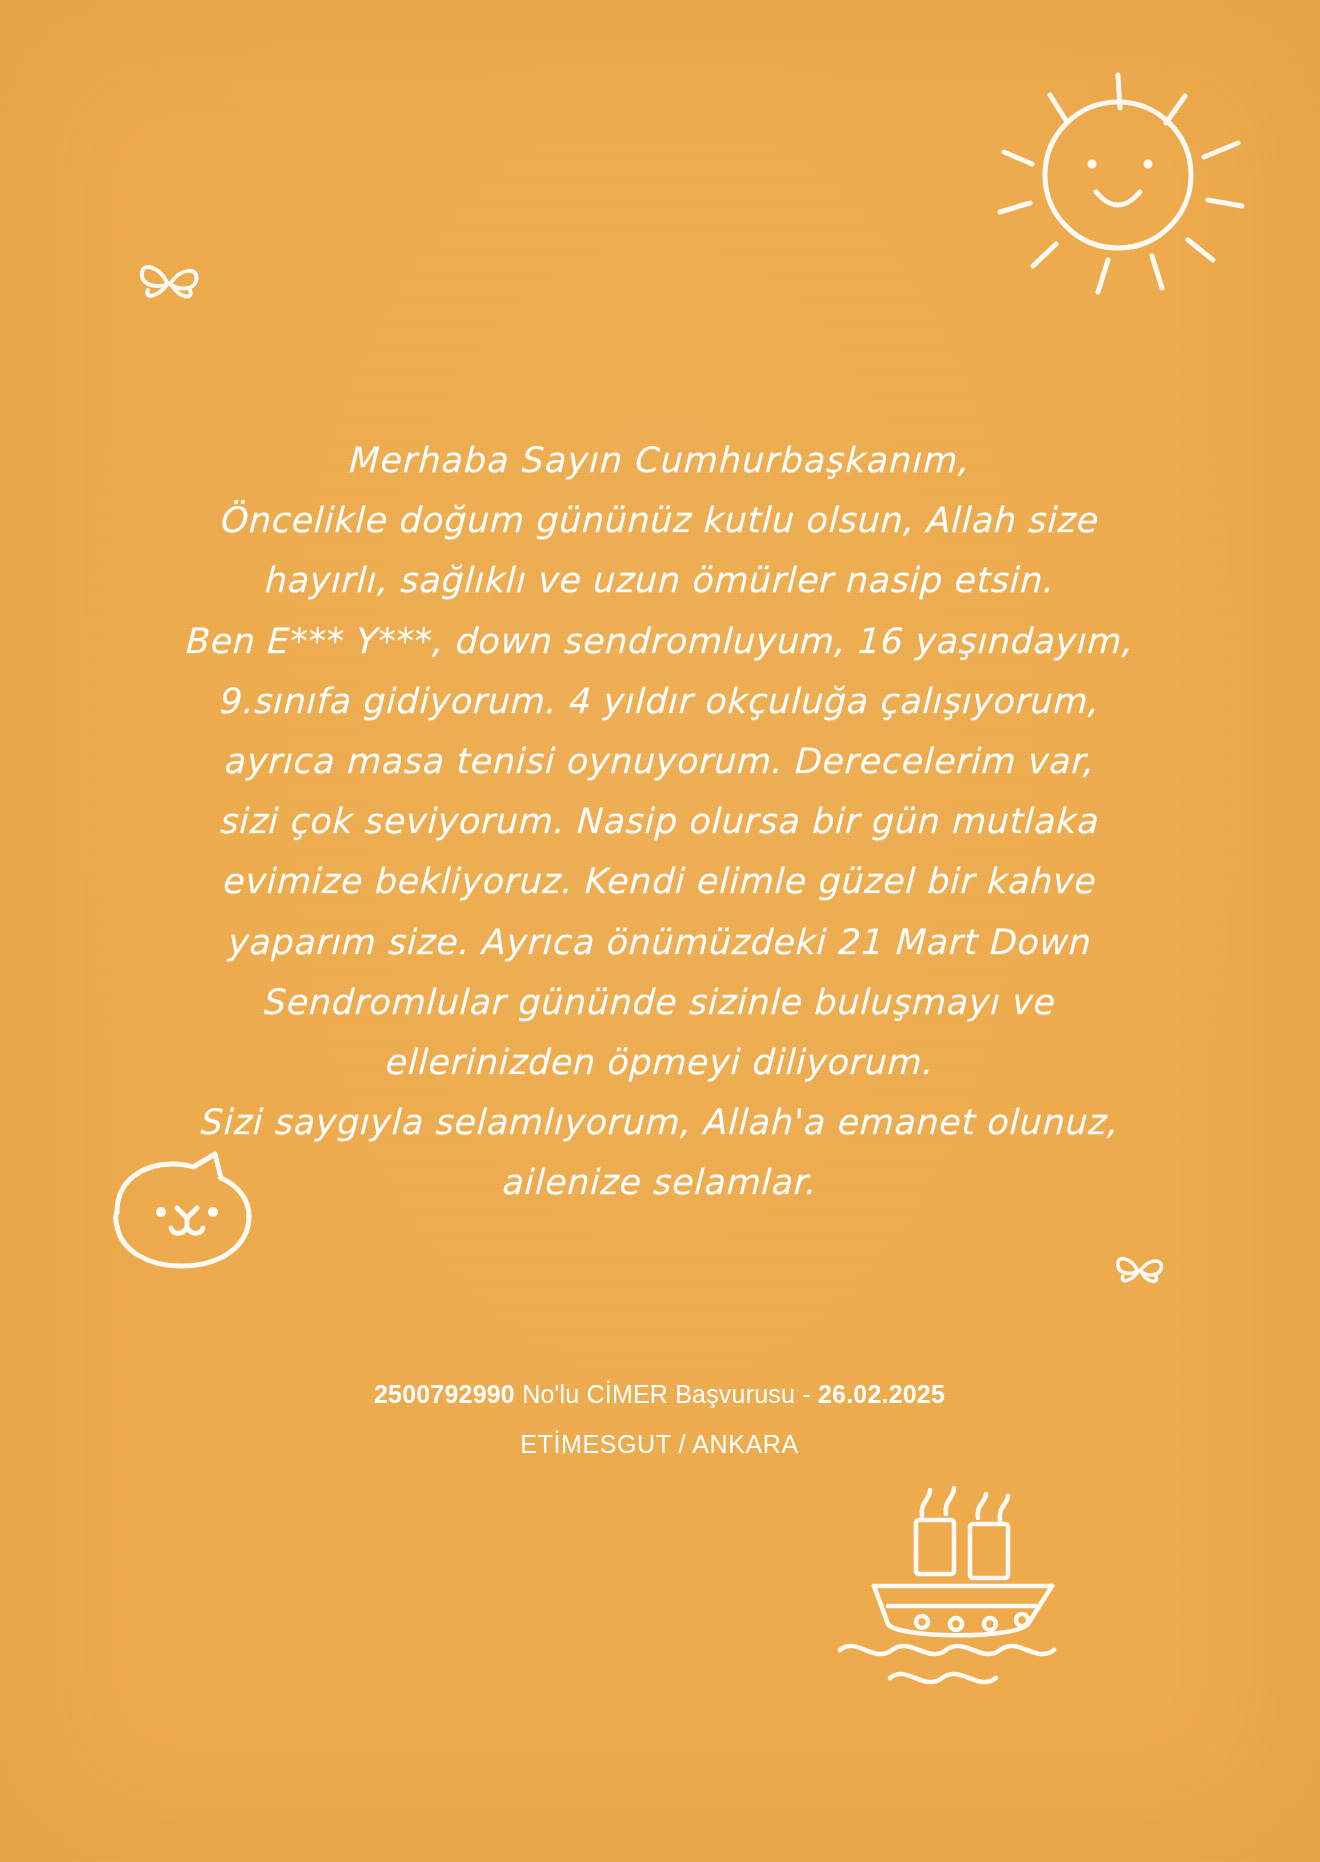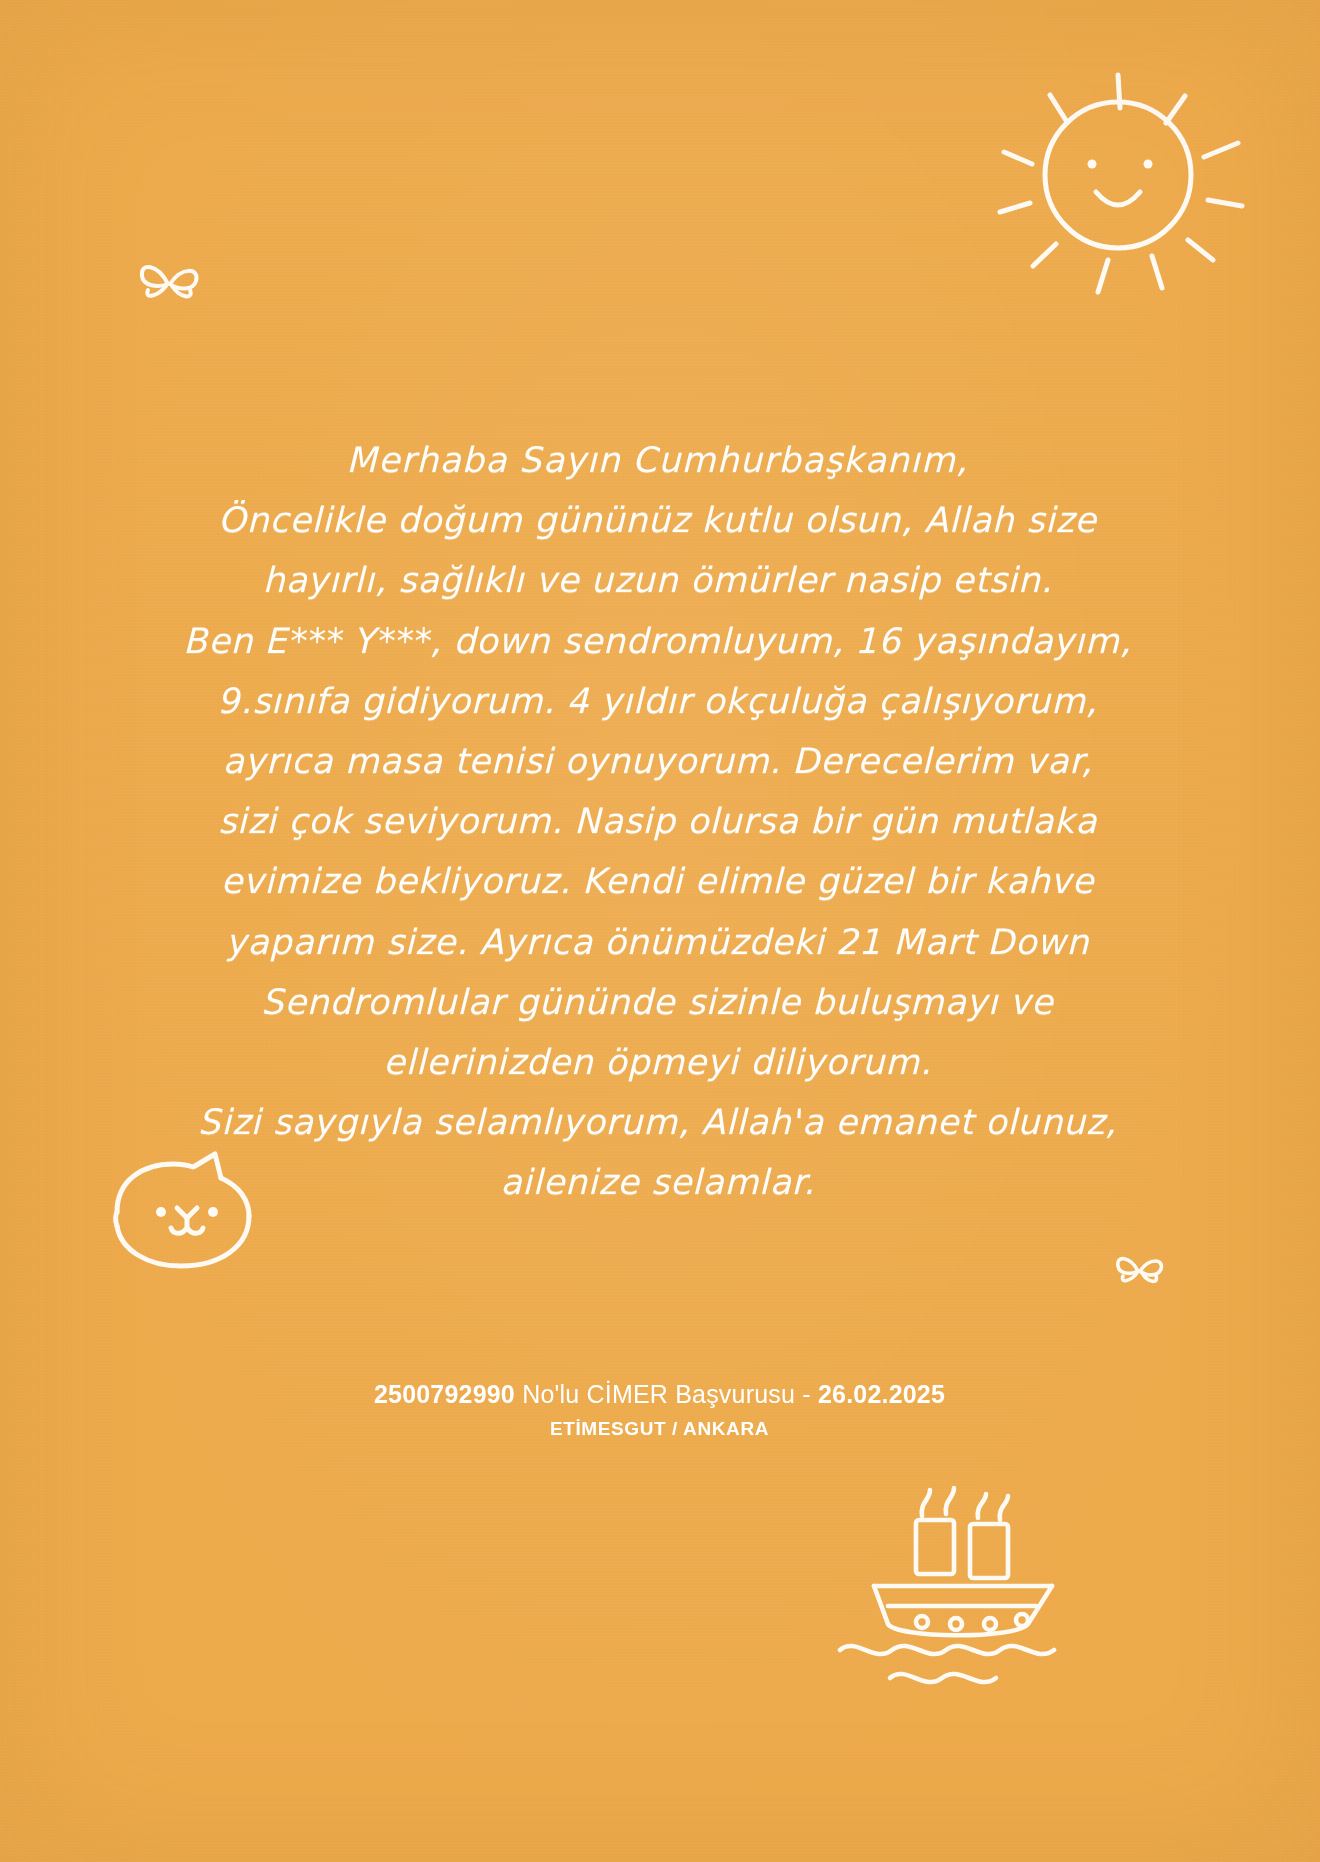--- a/index.html
+++ b/index.html
@@ -80,23 +80,23 @@
   }
   .footer .ref-line {
     font-size: 25px;
     line-height: 1.5;
     letter-spacing: 0.2px;
     color: #ffffff;
   }
   .footer .ref-line .bold { font-weight: 700; }
   .footer .ref-line .normal { font-weight: 400; }
   .footer .location {
-    margin-top: 4px;
-    font-size: 19px;
-    font-weight: 700;
+    margin-top: 16px;
+    font-size: 25px;
+    font-weight: 400;
     letter-spacing: 0.6px;
   }
 </style>
 </head>
 <body>
 
 <div class="paper-texture"></div>
 
 <div class="doodle" id="sun-doodle">
   <svg width="300" height="240" viewBox="0 0 300 240" fill="none" stroke="#fdfaf3" stroke-width="5" stroke-linecap="round">

